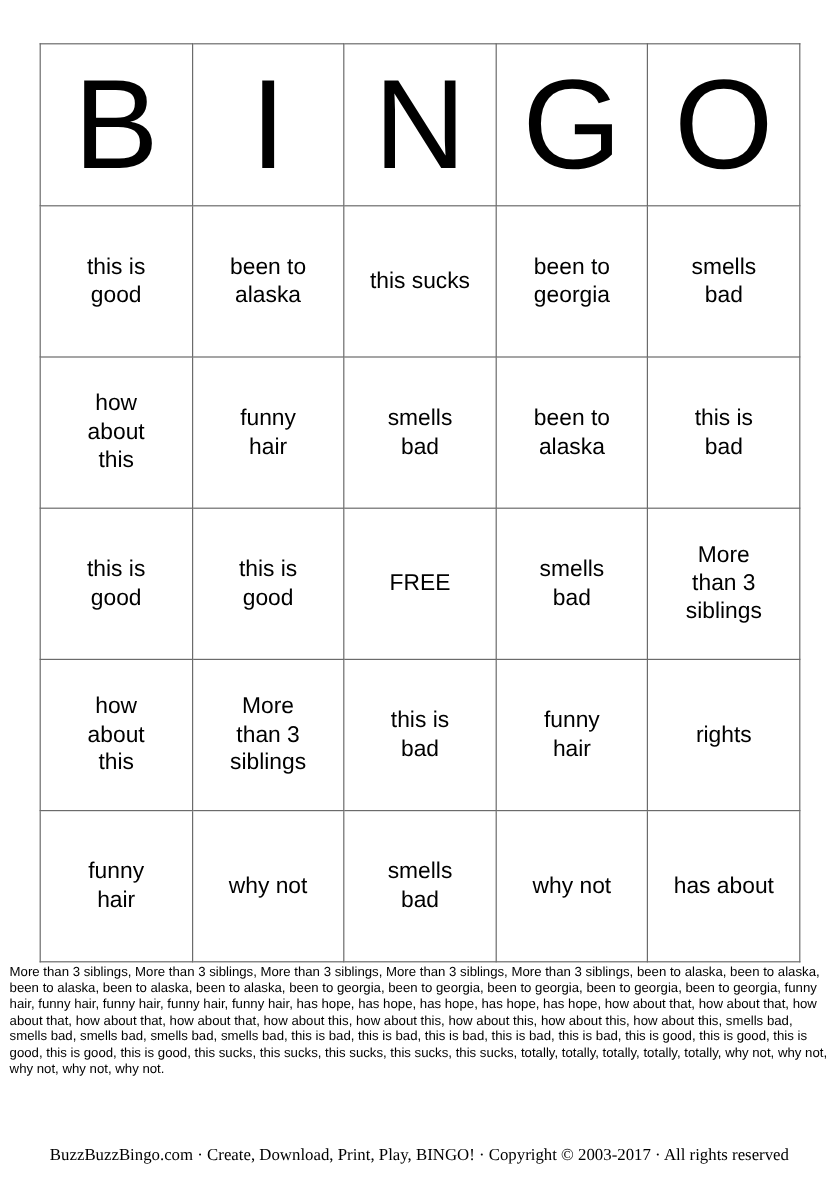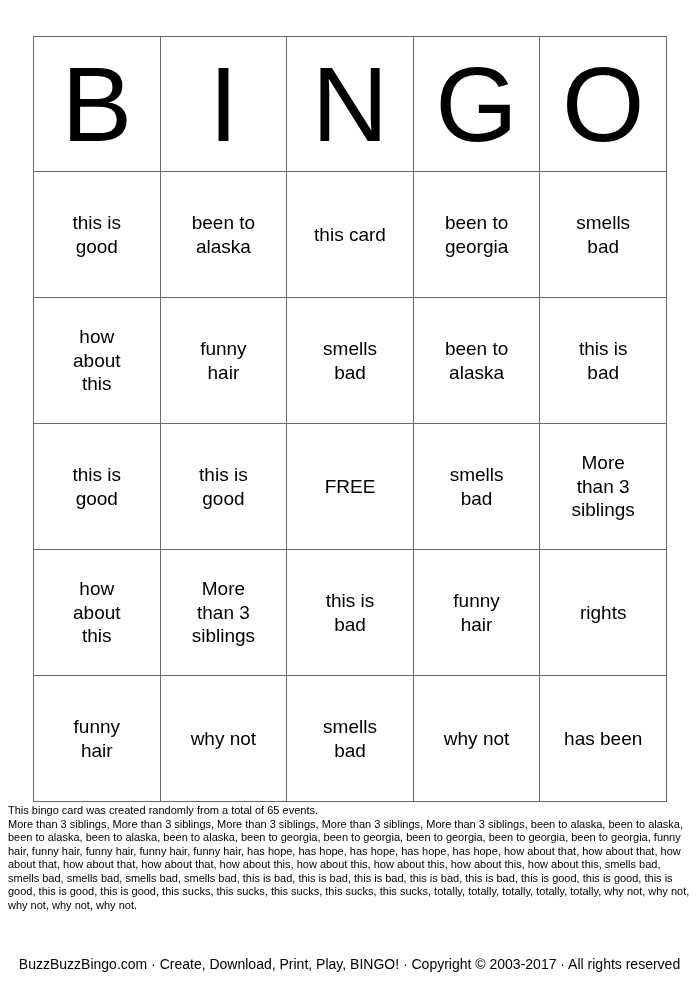--- a/index.html
+++ b/index.html
@@ -45,20 +45,21 @@
     line-height: 13.5px;
     text-align: left;
   }
   .site-footer {
     position: absolute;
     left: 0; top: 955px;
     width: 699px;
     text-align: center;
     font-size: 14px;
     line-height: 18px;
+    font-family: Liberation Serif, serif;
   }
 </style>
 </head>
 <body>
 
 <table class="bingo-grid">
   <thead>
     <tr>
       <th>B</th>
       <th>I</th>
@@ -66,21 +67,21 @@
       <th>G</th>
       <th>O</th>
     </tr>
   </thead>
   <tbody>
     <tr>
       <td>this is
 good</td>
       <td>been to
 alaska</td>
-      <td>this card</td>
+      <td>this sucks</td>
       <td>been to
 georgia</td>
       <td>smells
 bad</td>
     </tr>
     <tr>
       <td>how
 about
 this</td>
       <td>funny
@@ -117,23 +118,22 @@
 hair</td>
       <td>rights</td>
     </tr>
     <tr>
       <td>funny
 hair</td>
       <td>why not</td>
       <td>smells
 bad</td>
       <td>why not</td>
-      <td>has been</td>
+      <td>has about</td>
     </tr>
   </tbody>
 </table>
 
 <div class="events-note">
-  <div>This bingo card was created randomly from a total of 65 events.</div>
   <div>More than 3 siblings, More than 3 siblings, More than 3 siblings, More than 3 siblings, More than 3 siblings, been to alaska, been to alaska, been to alaska, been to alaska, been to alaska, been to georgia, been to georgia, been to georgia, been to georgia, been to georgia, funny hair, funny hair, funny hair, funny hair, funny hair, has hope, has hope, has hope, has hope, has hope, how about that, how about that, how about that, how about that, how about that, how about this, how about this, how about this, how about this, how about this, smells bad, smells bad, smells bad, smells bad, smells bad, this is bad, this is bad, this is bad, this is bad, this is bad, this is good, this is good, this is good, this is good, this is good, this sucks, this sucks, this sucks, this sucks, this sucks, totally, totally, totally, totally, totally, why not, why not, why not, why not, why not.</div>
 </div>
 
 <div class="site-footer">BuzzBuzzBingo.com · Create, Download, Print, Play, BINGO! · Copyright © 2003-2017 · All rights reserved</div>
 
 </body></html>

